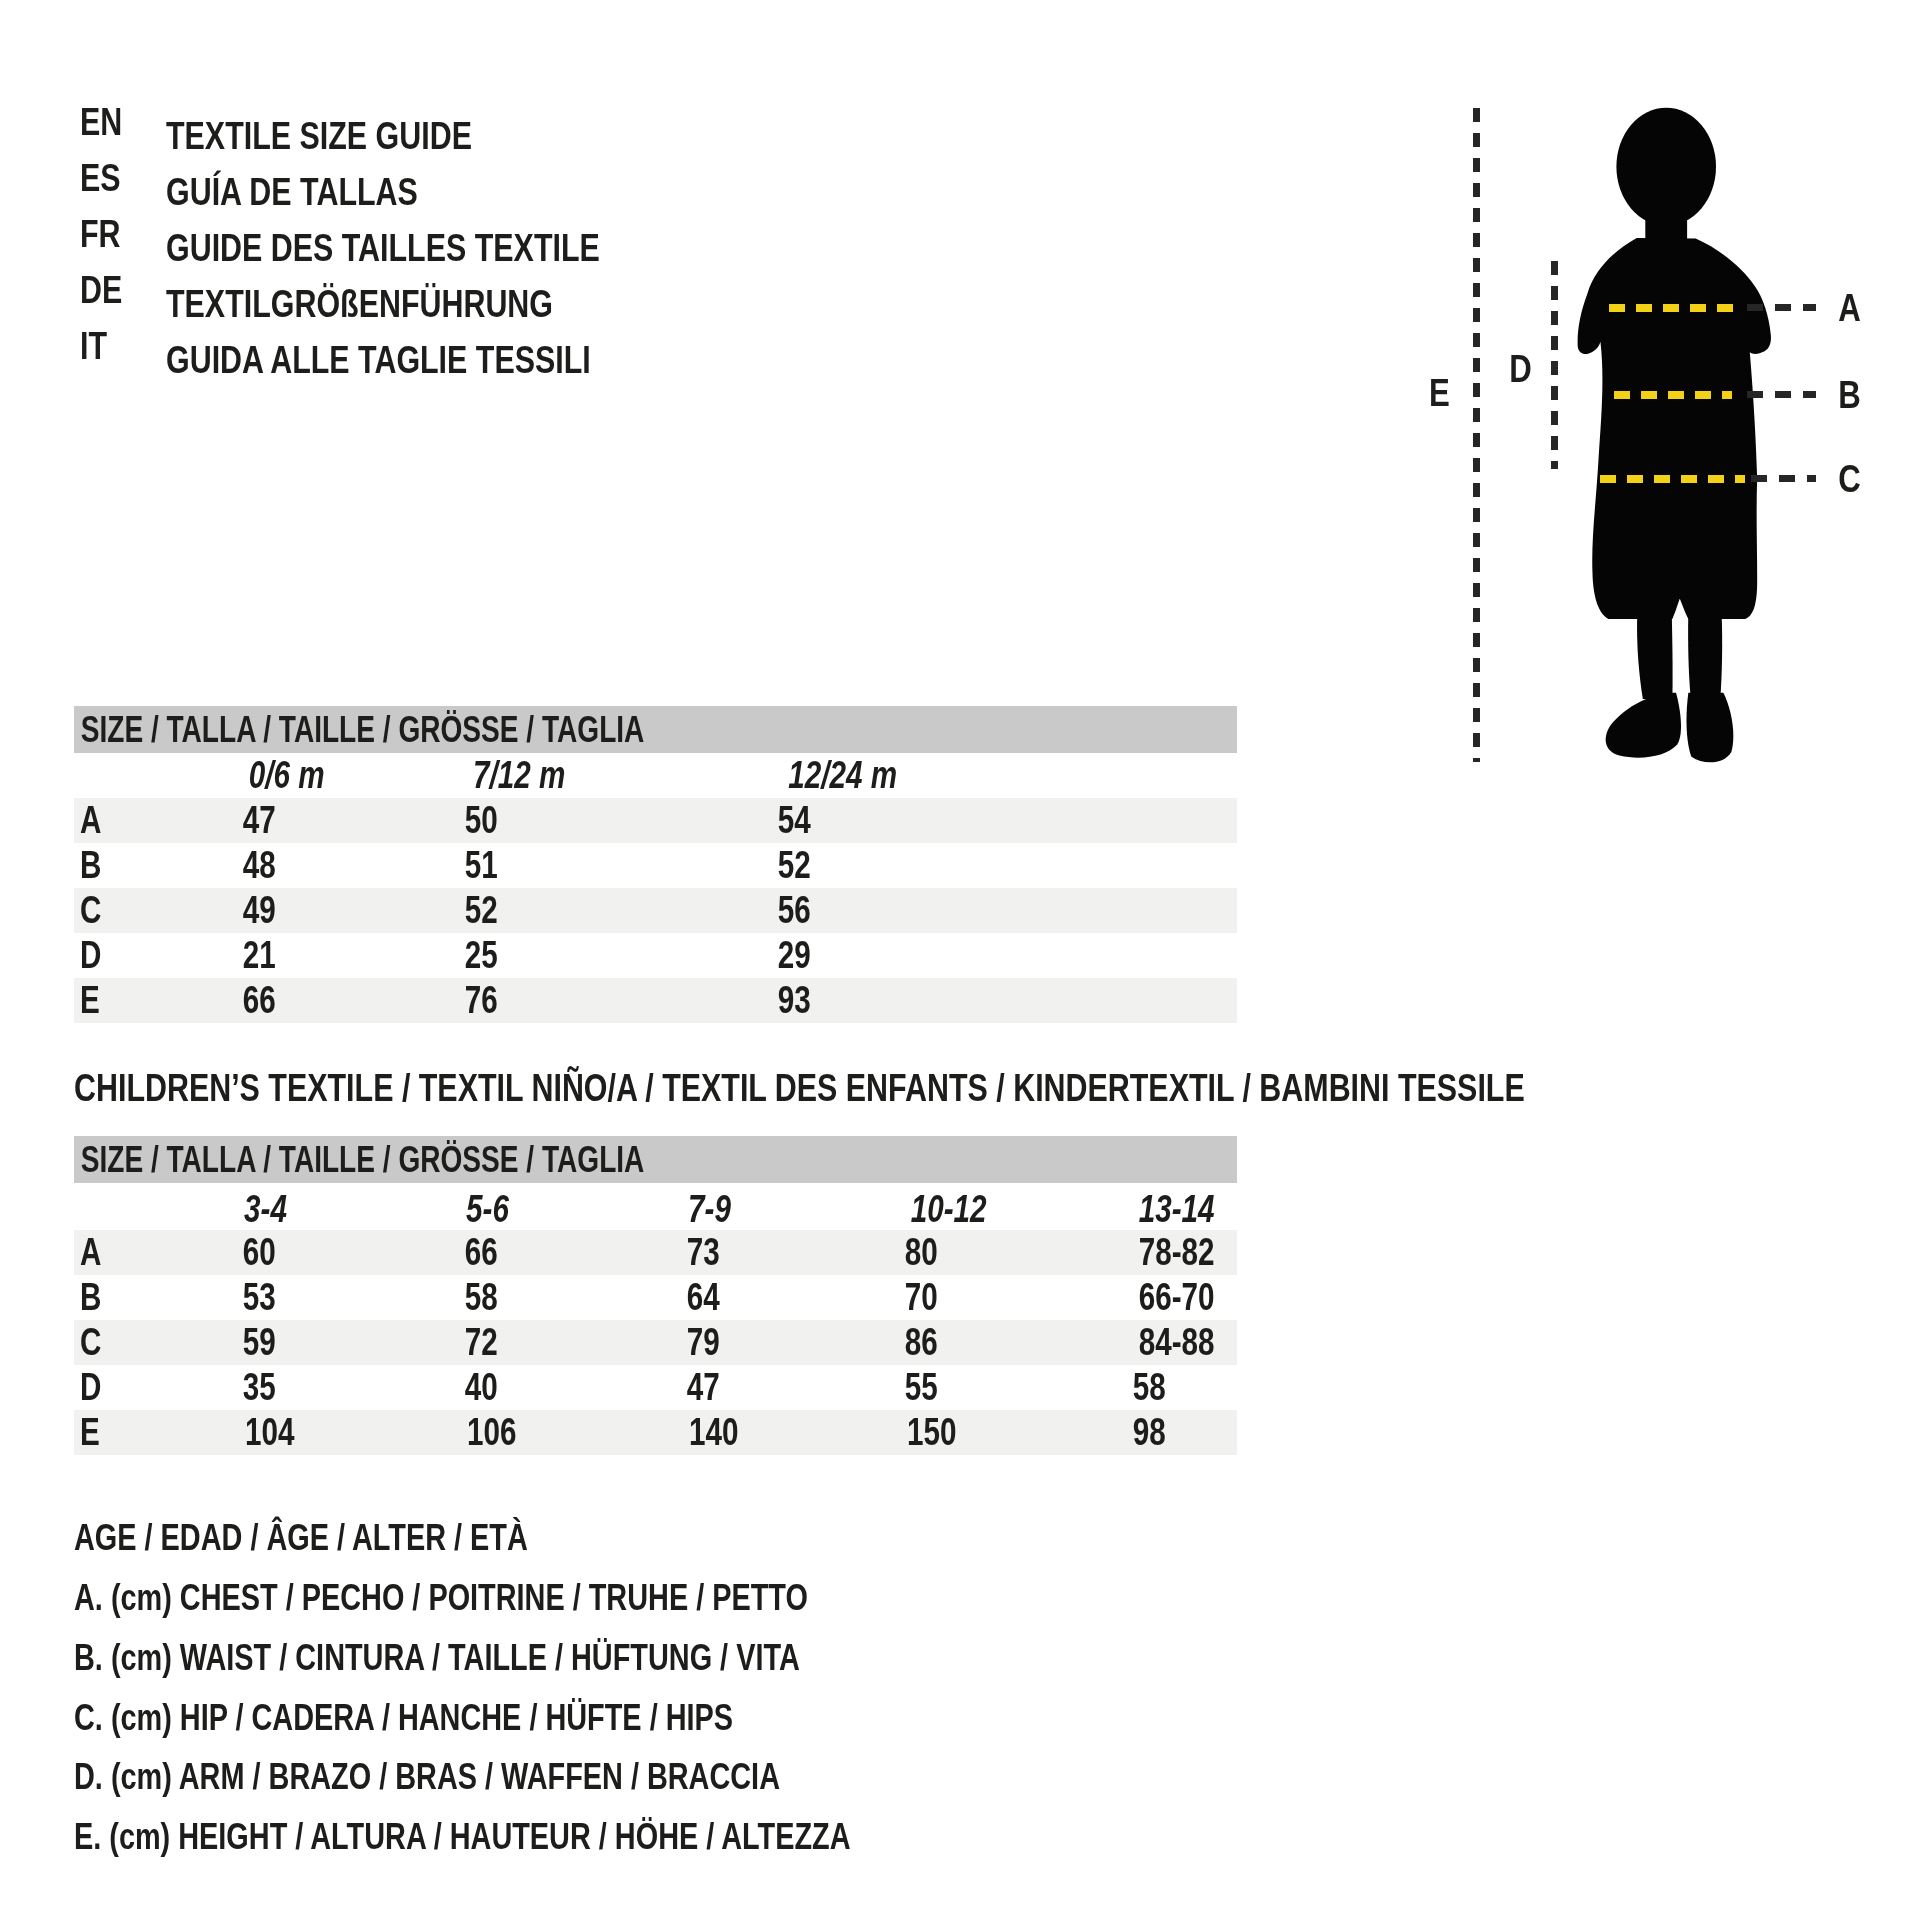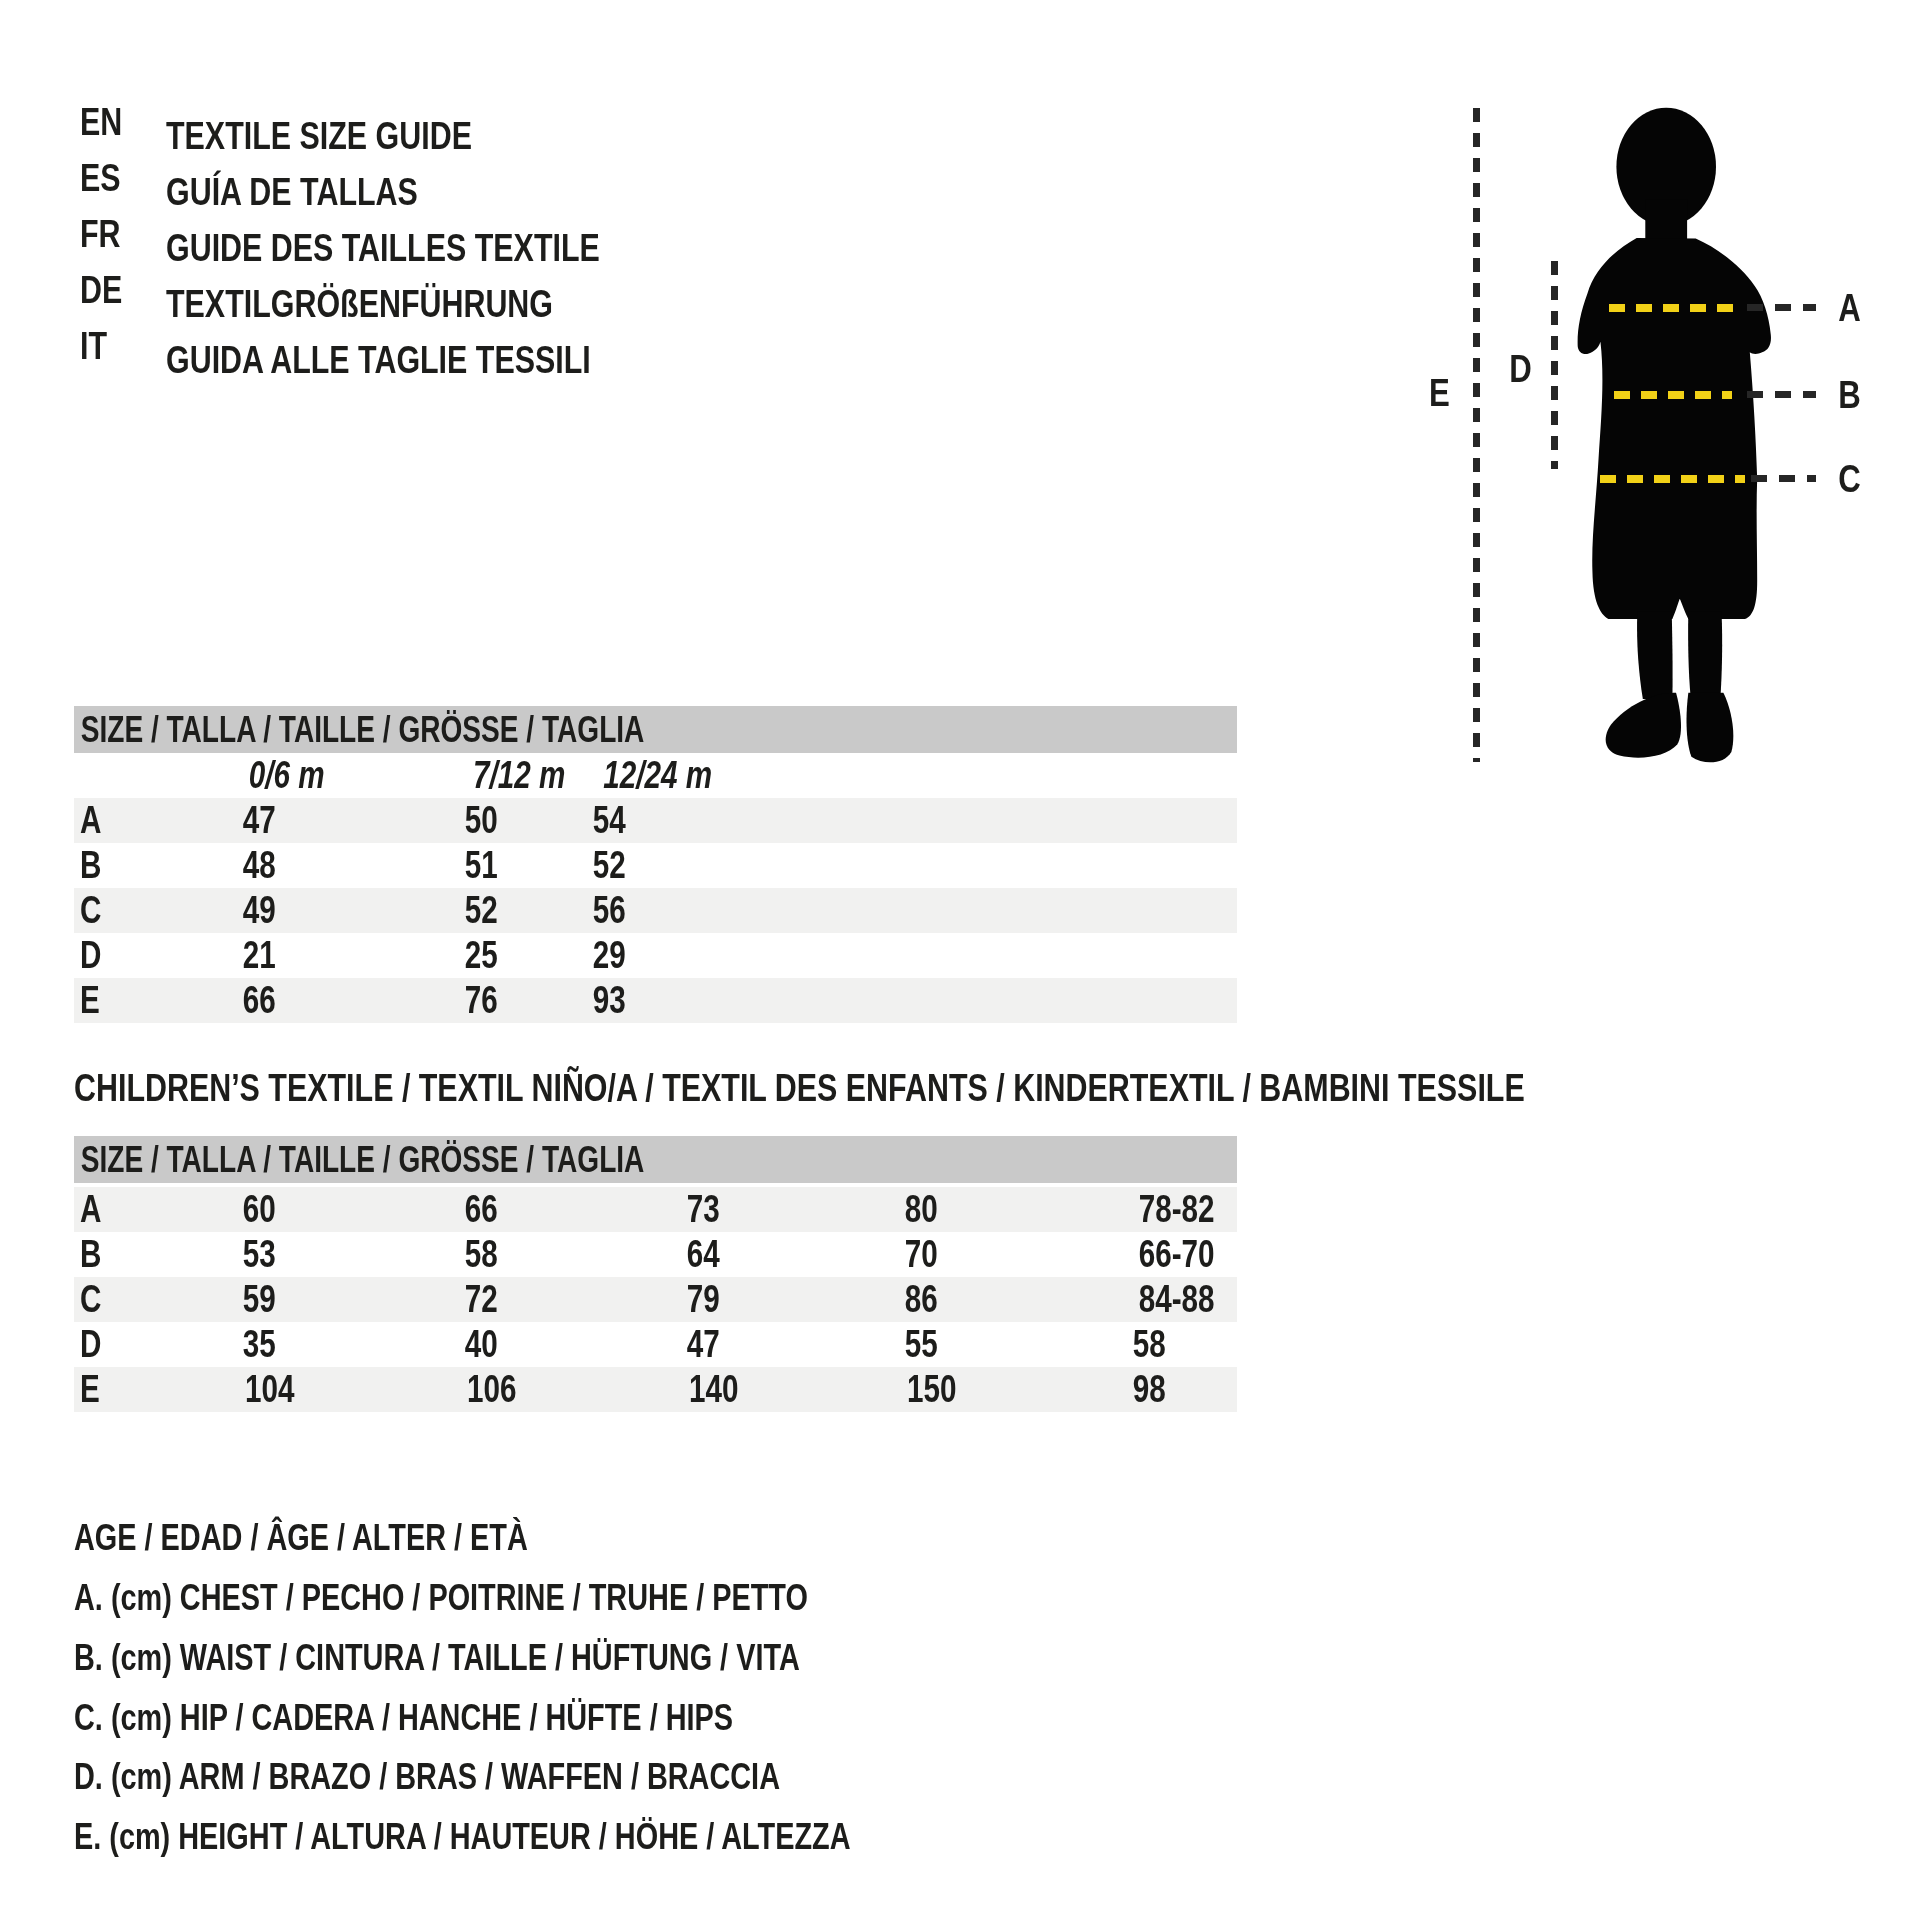--- a/index.html
+++ b/index.html
@@ -25,21 +25,21 @@
 
   
   .tbl{position:absolute;left:74px;width:1163px;}
   .trow{position:relative;width:100%;height:45px;font-size:38px;}
   .trow.head{height:45px;background:#fff;font-style:italic;}
   .trow.stripe{background:var(--row-stripe,#f1f1f0);}
   .trow span{position:absolute;top:0;height:45px;line-height:45px;}
   .rl{left:6.2px;width:99px;text-align:left;}
   .b0{left:71px;width:185px;text-align:center;}
   .b1{left:293px;width:185px;text-align:center;}
-  .b2{left:514px;width:185px;text-align:left;}
+  .b2{left:514px;width:185px;text-align:right;}
   .k0{left:77px;width:173px;text-align:center;}
   .k1{left:299px;width:173px;text-align:center;}
   .k2{left:521px;width:173px;text-align:center;}
   .k3{left:739px;width:173px;text-align:center;}
   .k4{left:967px;width:173px;text-align:center;}
 
   
   .legend-row{position:absolute;left:74px;height:44px;line-height:44px;font-size:37px;}
 
   
@@ -201,20 +201,37 @@
     </div>
   </div>
 
   <div class="sec-title" style="top:1068px">
     <span class="cond">CHILDREN’S TEXTILE / TEXTIL NIÑO/A / TEXTIL DES ENFANTS / KINDERTEXTIL / BAMBINI TESSILE</span>
   </div>
   <div class="size-bar" style="top:1136px">
     <span class="cond">SIZE / TALLA / TAILLE / GRÖSSE / TAGLIA</span>
   </div>
   <div class="tbl" style="top:1187px">
+    <div class="trow head" style="height:43px">
+      <span class="k0" style="height:43px;line-height:43px">
+          <span class="cond-c">3-4</span>
+        </span>
+      <span class="k1" style="height:43px;line-height:43px">
+          <span class="cond-c">5-6</span>
+        </span>
+      <span class="k2" style="height:43px;line-height:43px">
+          <span class="cond-c">7-9</span>
+        </span>
+      <span class="k3" style="height:43px;line-height:43px">
+          <span class="cond-c">10-12</span>
+        </span>
+      <span class="k4" style="height:43px;line-height:43px">
+          <span class="cond-c">13-14</span>
+        </span>
+    </div>
     <div class="trow stripe">
       <span class="rl">
           <span class="cond">A</span>
         </span>
       <span class="k0">
           <span class="cond-c">60</span>
         </span>
       <span class="k1">
           <span class="cond-c">66</span>
         </span>

